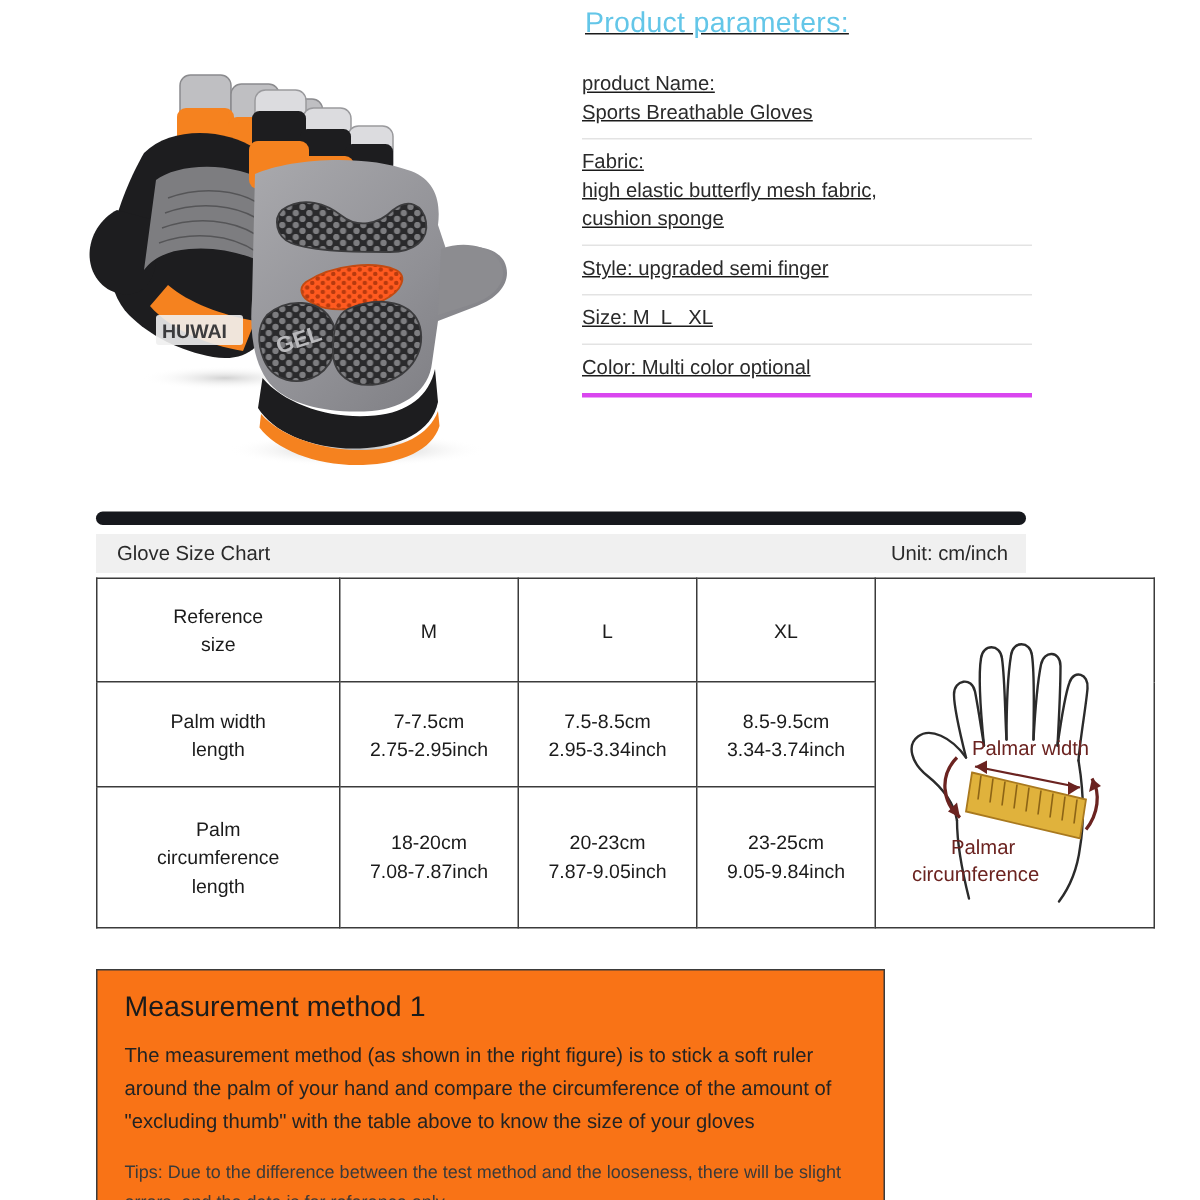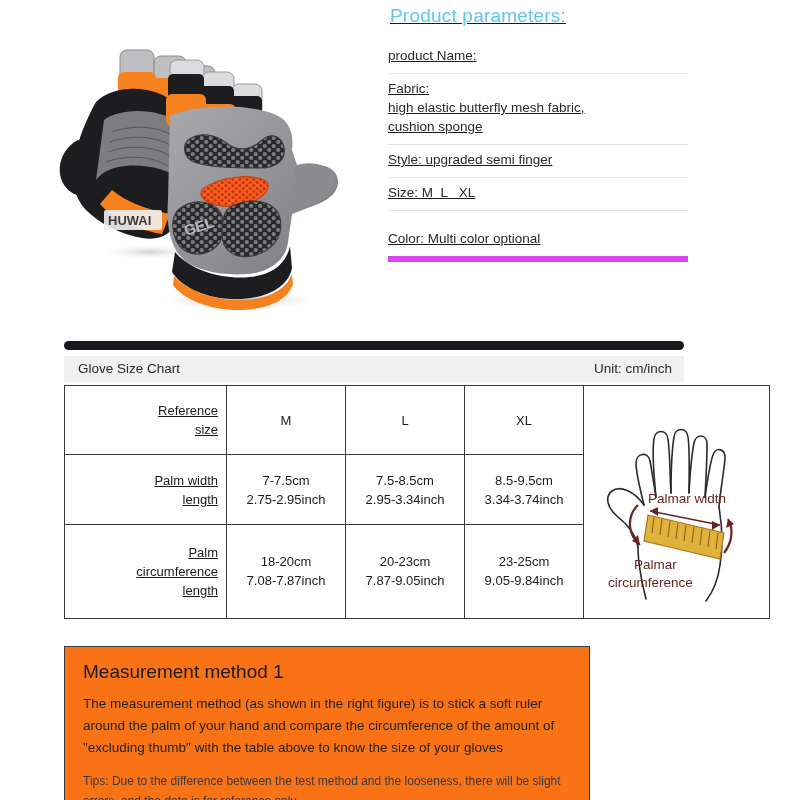--- a/index.html
+++ b/index.html
@@ -32,21 +32,21 @@
     margin:0 0 14px 2px;
     font-weight:400;
   }
   .param-row{
     padding:5px 0 8px 0;
     border-bottom:1px solid #e3e3e3;
     font-size:13.5px;
     line-height:19px;
     color:#2a2a2a;
   }
-  .param-row:last-child{border-bottom:6px solid #d946ef;margin-top:13px;}
+  .param-row:last-child{border-bottom:3px solid #d946ef;}
   .param-line{display:block;white-space:pre;}
 
   
   .dark-bar{
     position:absolute;left:64px;top:341px;width:620px;height:9px;
     background:#16181d;border-radius:5px;
   }
 
   
   .chart-wrap{position:absolute;left:64px;top:356px;width:620px;}
@@ -64,21 +64,21 @@
     background:#fff;
     margin-top:3px;
   }
   table.size-table td{
     border:1px solid #3b3b3b;
     font-size:13px;
     color:#1b1b1b;
     padding:7px 8px;
     vertical-align:middle;
   }
-  td.lbl{text-align:right;padding-left:13px;line-height:19px;width:145px;text-decoration:underline;}
+  td.lbl{text-align:center;padding-left:13px;line-height:19px;width:145px;}
   td.val{text-align:center;line-height:19px;width:102px;}
   td.val .l2{display:block;}
   td.hdr{text-align:center;font-size:13.5px;}
   td.figure{
     width:169px;padding:0;vertical-align:top;background:#fff;
   }
   .figure-svg{display:block;width:169px;height:100%;}
 
   
   .method-box{
@@ -219,20 +219,21 @@
                    L251 256 C246 272 226 281 200 282 C170 283 142 272 131 257 Z" fill="#f5821f"></path>
         </g>
       </svg>
     </div>
 
     <div class="params">
       <div class="params-title">Product parameters:</div>
 
       <div class="param-row">
         <span class="param-line">product Name:</span>
+        <span class="param-line">Sports Breathable Gloves</span>
       </div>
 
       <div class="param-row">
         <span class="param-line">Fabric:</span>
         <span class="param-line">high elastic butterfly mesh fabric,</span>
         <span class="param-line">cushion sponge</span>
       </div>
 
       <div class="param-row">
         <span class="param-line">Style: upgraded semi finger</span>

